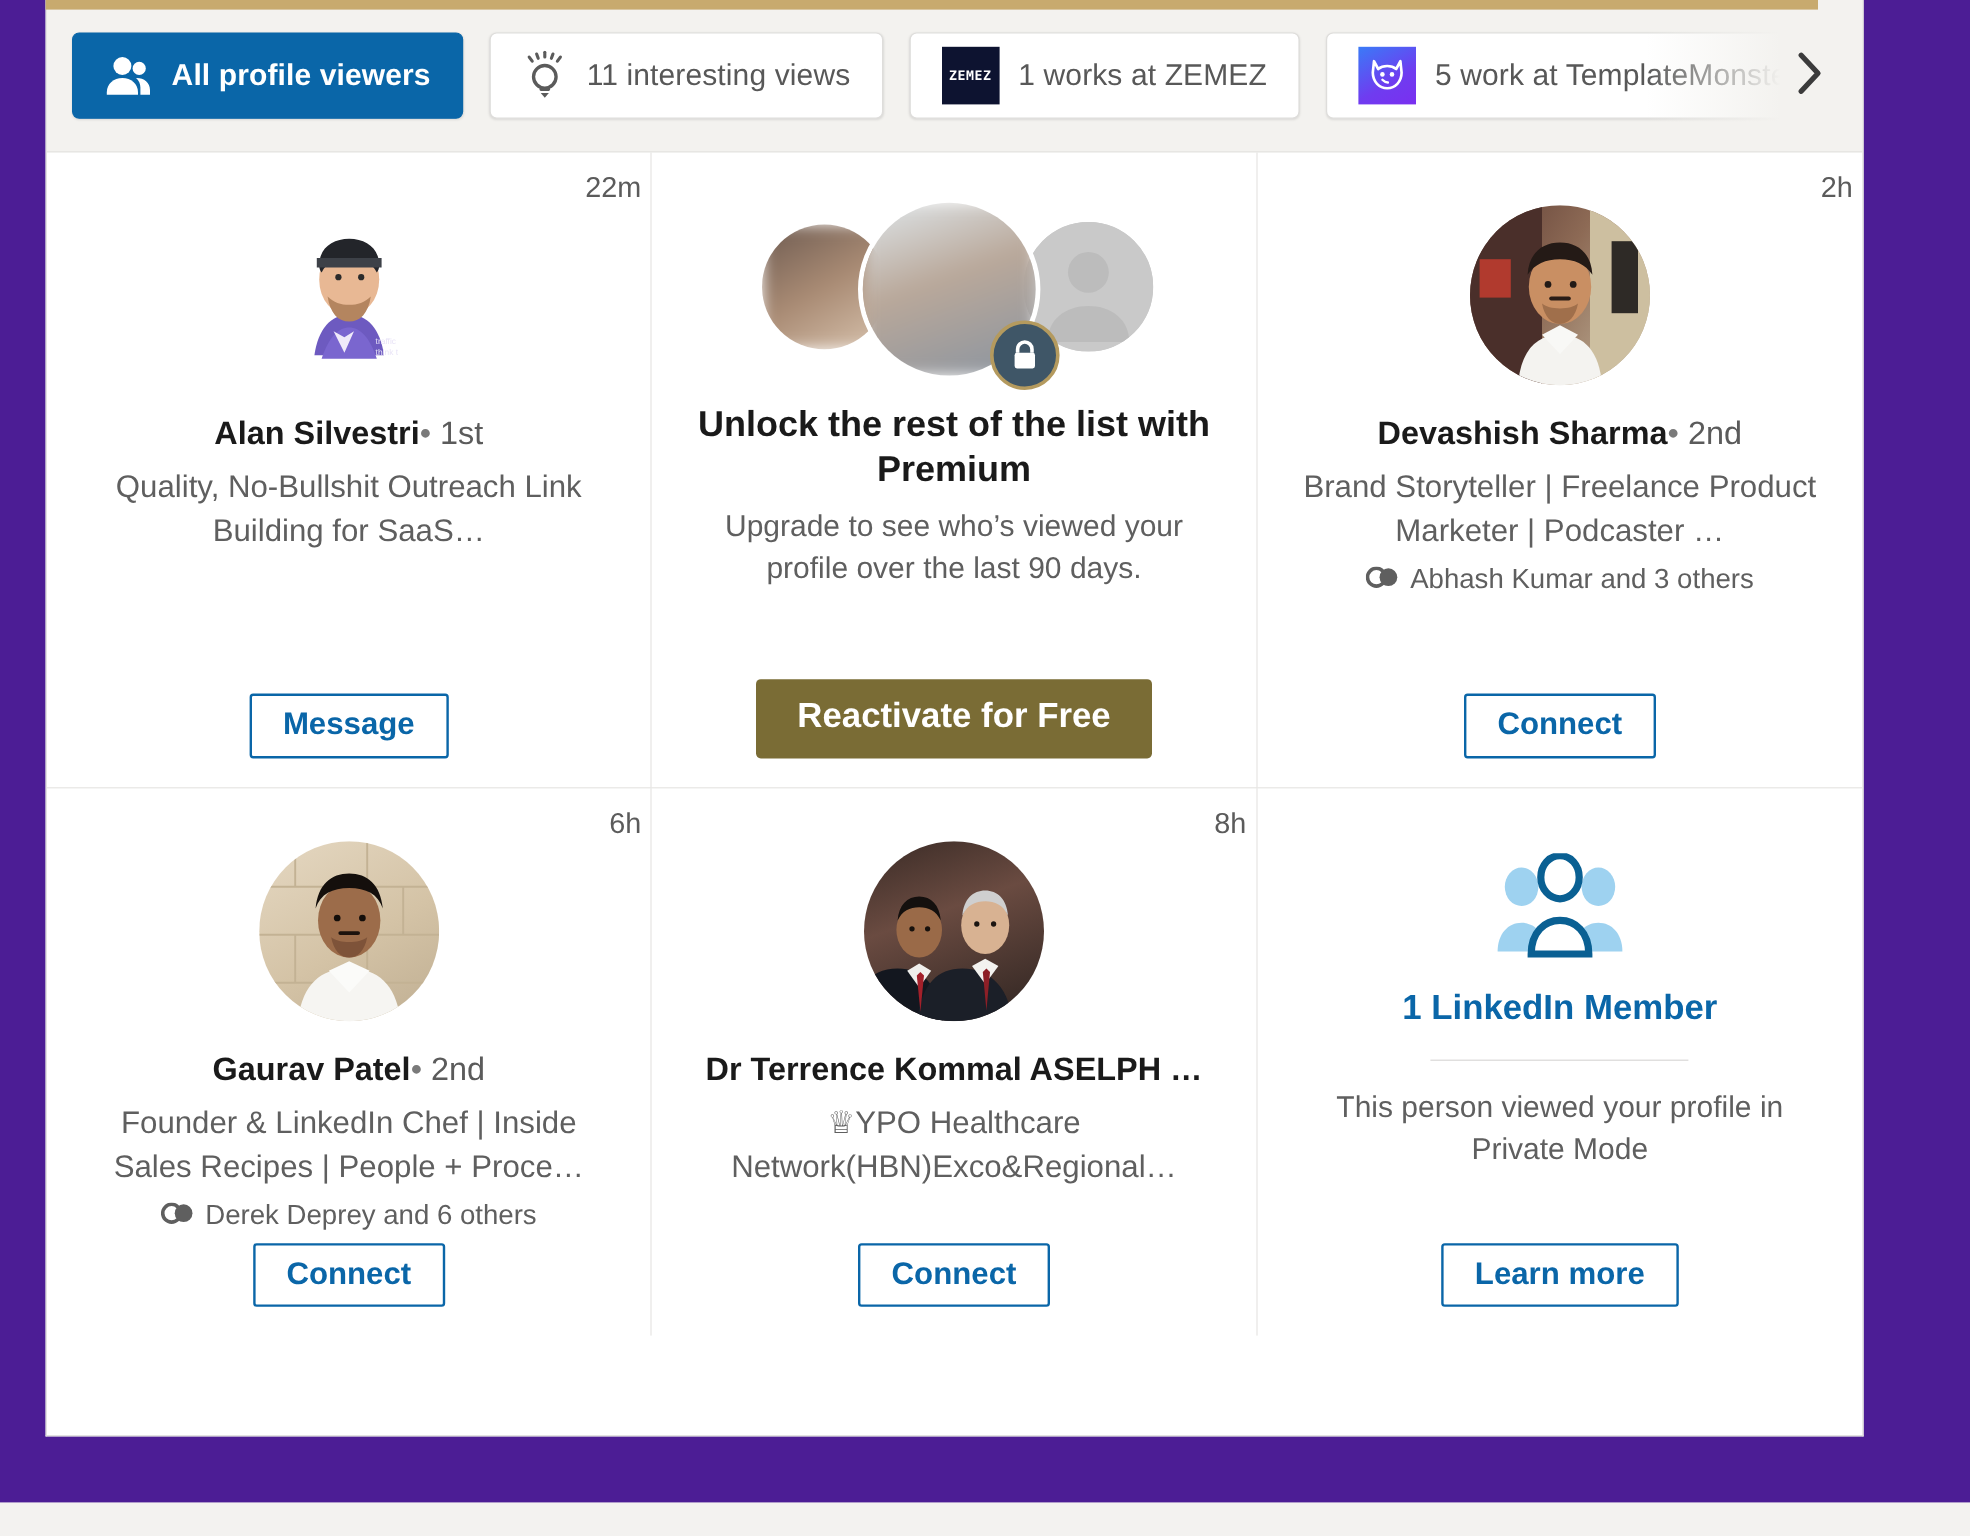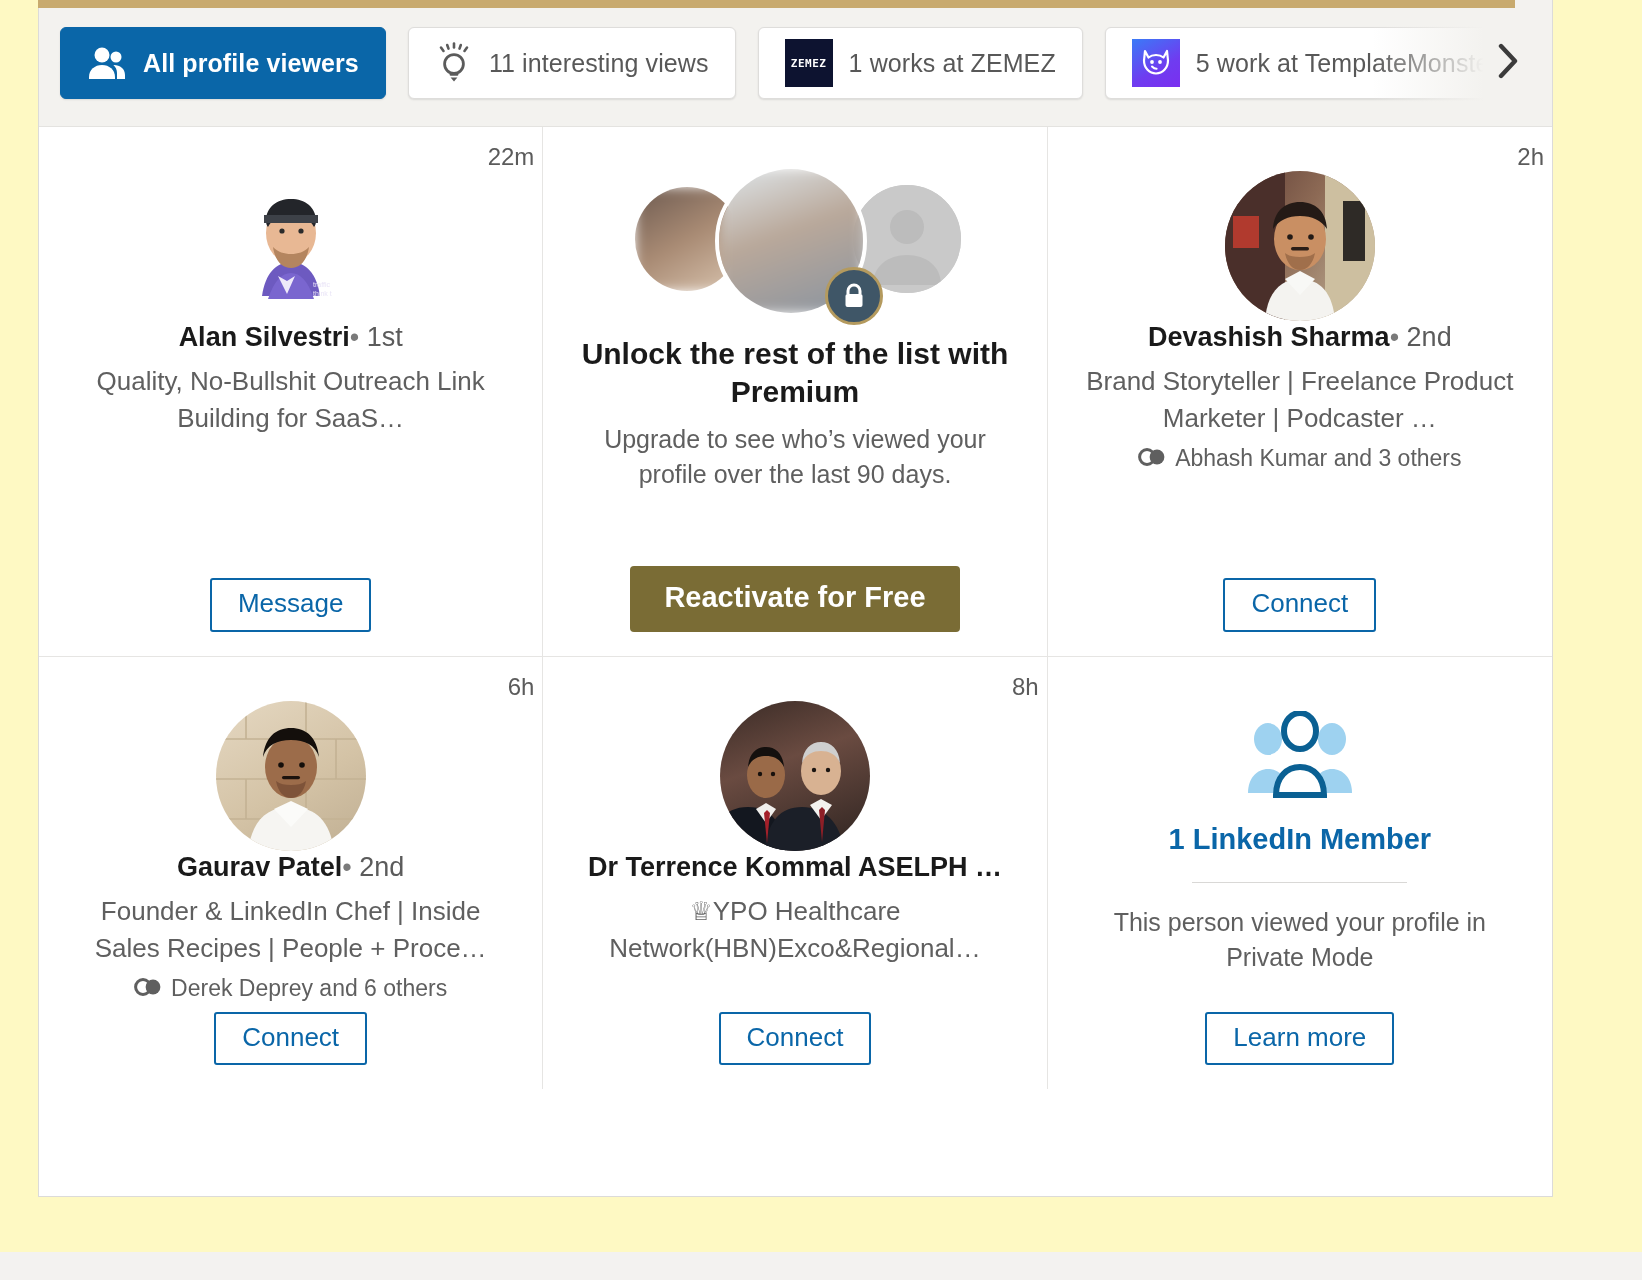--- a/index.html
+++ b/index.html
@@ -5,21 +5,21 @@
   * { box-sizing: border-box; margin: 0; padding: 0; }
   html, body {
     width: 1642px; height: 1280px;
     background: #f3f2f0;
     font-family: "Liberation Sans", sans-serif;
     overflow: hidden;
   }
   .page {
     position: relative;
     width: 1642px; height: 1252px;
-    background: #fef9c3;
+    background: #4c1d95;
   }
 
   
   .frame {
     position: absolute;
     left: 38px; top: 0px;
     width: 1515px; height: 1197px;
     background: #ffffff;
     border: 1px solid #dcdbd9;
     border-top: none;
@@ -128,20 +128,21 @@
   .avatar {
     width: 150px; height: 150px;
     border-radius: 50%;
     margin-top: 26px;
     overflow: hidden;
     position: relative;
     flex: 0 0 auto;
   }
 
   .pname {
+    margin-top: 24px;
     font-size: 27px;
     color: #1a1a1a;
     text-align: center;
     line-height: 1.25;
     max-width: 100%;
     white-space: nowrap;
     overflow: hidden;
   }
   .pname b { font-weight: 700; }
   .pname .deg { font-weight: 400; color: #5b5b5b; }
@@ -170,21 +171,21 @@
   }
 
   .spacer { flex: 1 1 auto; min-height: 10px; }
 
   .btn-outline {
     border: 2px solid #0a66a8;
     color: #0a66a8;
     background: transparent;
     border-radius: 3px;
     font-size: 26px;
-    font-weight: 400;
+    font-weight: 700;
     padding: 9px 26px 12px;
     line-height: 1.1;
     cursor: pointer;
     font-family: "Liberation Sans", sans-serif;
   }
 
   
   .cell.premium { padding-top: 18px; }
   .av-cluster {
     position: relative;

